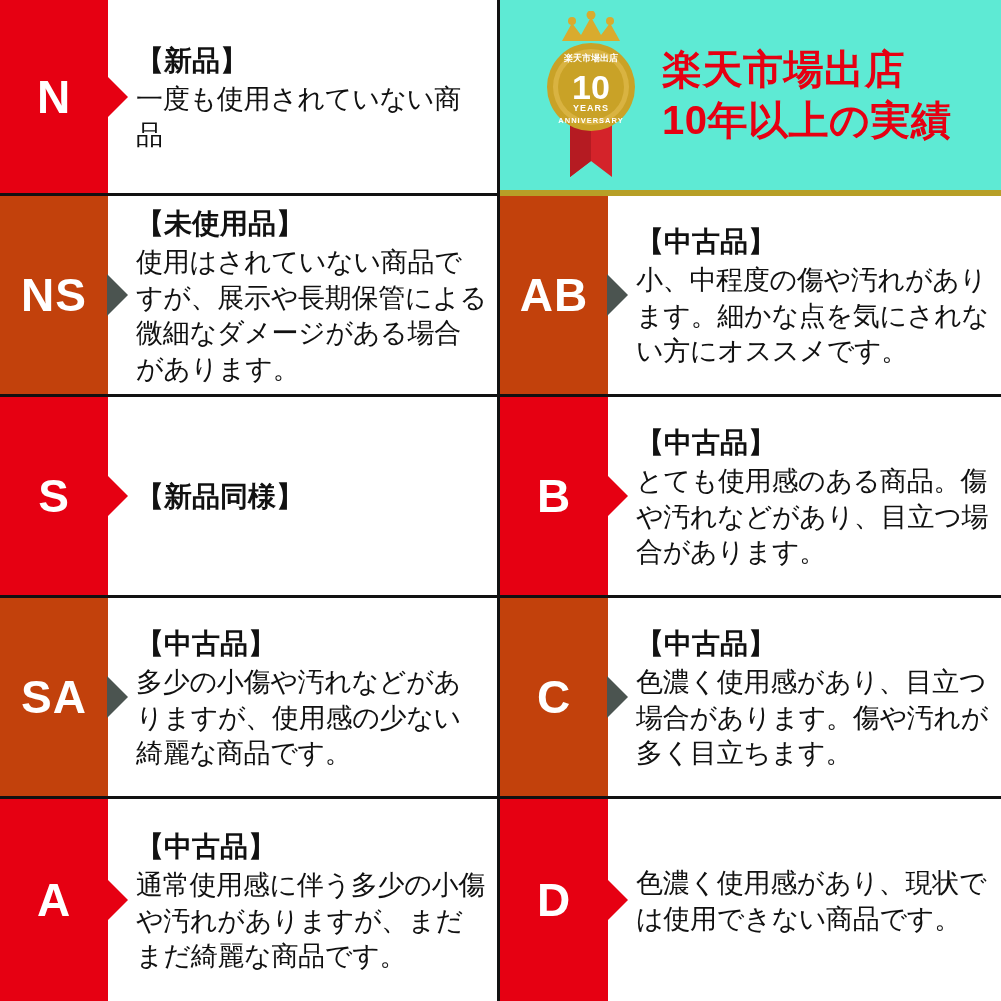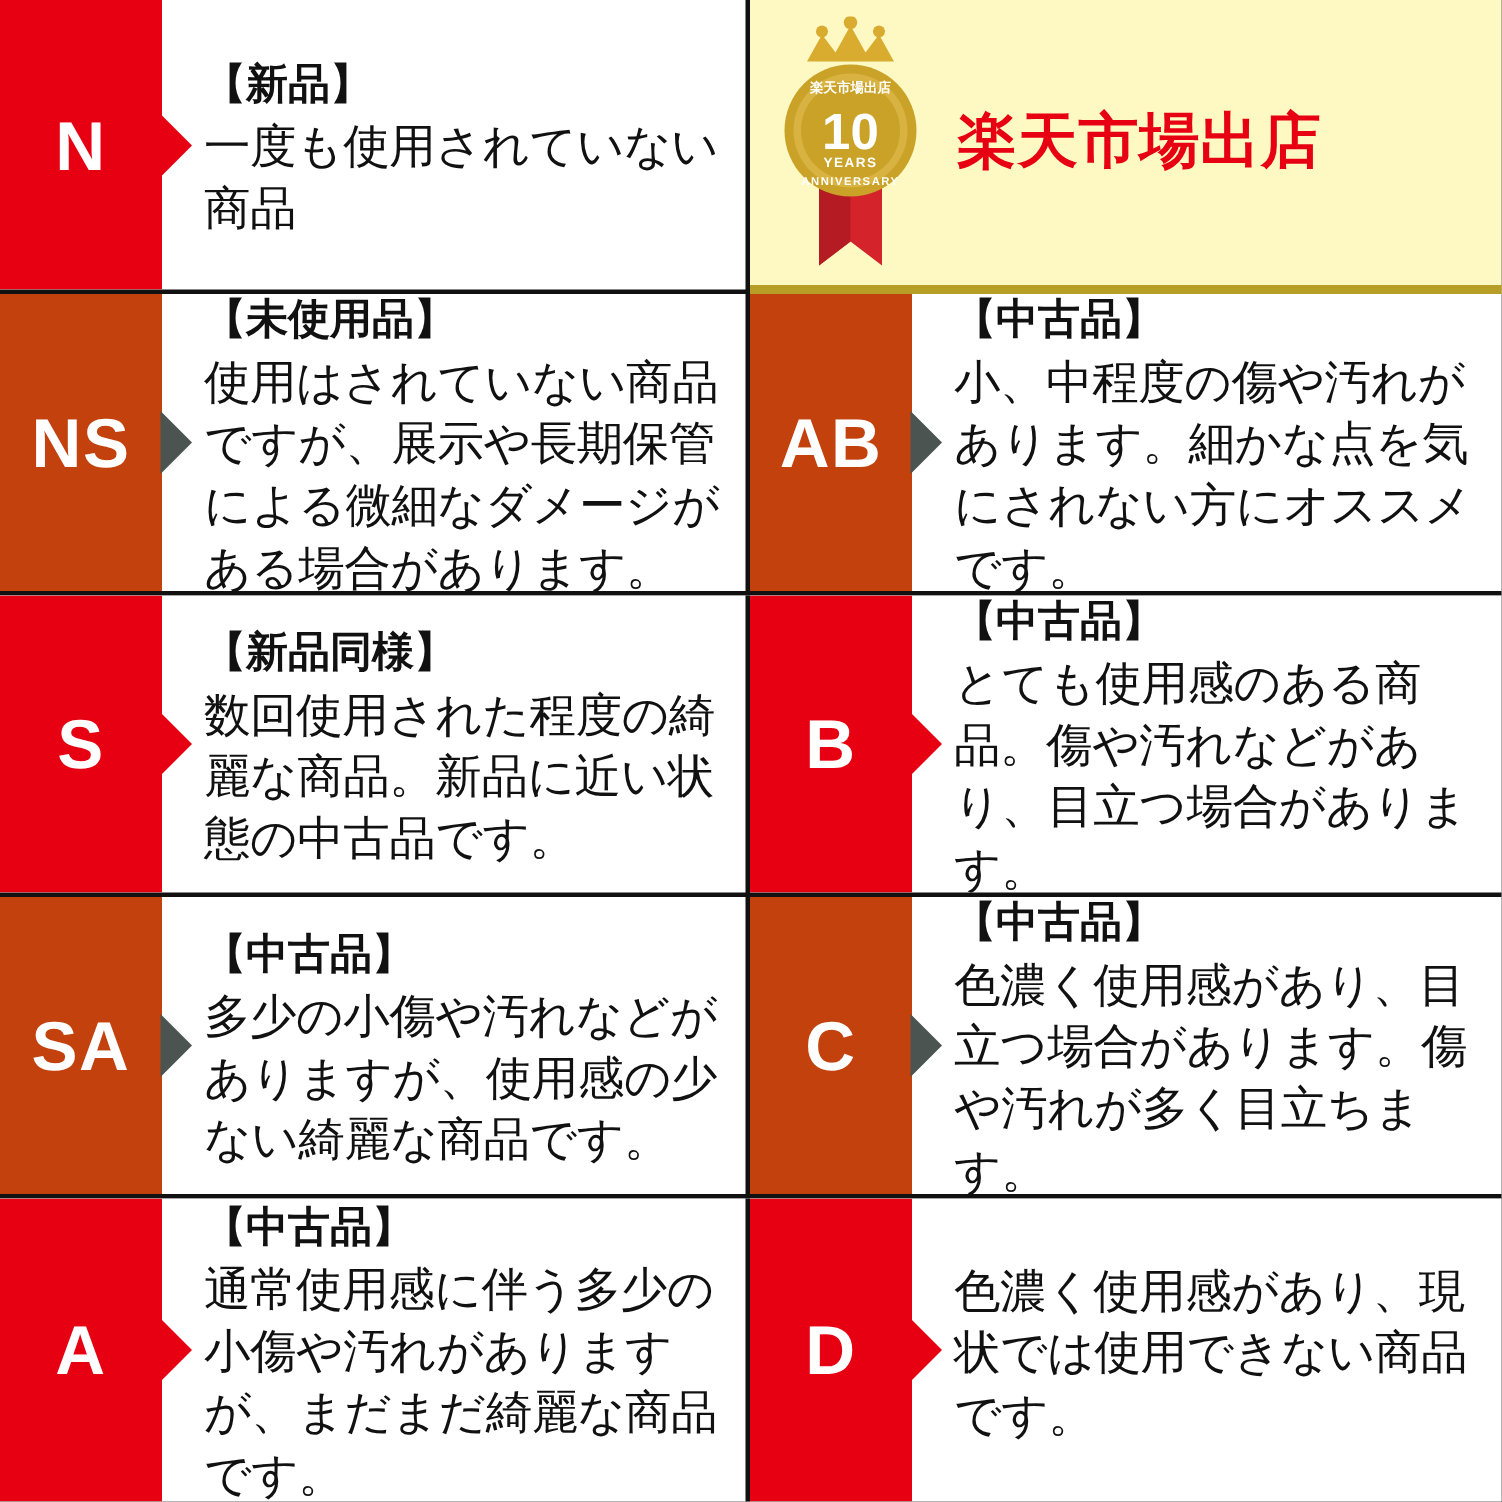--- a/index.html
+++ b/index.html
@@ -83,35 +83,35 @@
     box-sizing: border-box;
   }
   .desc-title {
     font-size: 28px;
     font-weight: bold;
     color: #111111;
     line-height: 1.32;
     margin-bottom: 2px;
   }
   .desc-body {
-    font-size: 31px;
+    font-size: 27px;
     color: #111111;
     line-height: 1.33;
     letter-spacing: -0.3px;
   }
 
   
   .promo {
     position: relative;
     display: flex;
     align-items: center;
-    background: #fef9c3;
+    background: #5eead4;
     border-bottom: 6px solid #b79f27;
     box-sizing: border-box;
-    padding: 0 6px 0 8px;
+    padding: 0 6px 0 32px;
     overflow: hidden;
   }
   .promo-badge {
     flex: 0 0 118px;
     width: 118px;
     height: 168px;
     position: relative;
     margin-right: 12px;
   }
   .promo-text {
@@ -160,20 +160,21 @@
 
         <text x="59" y="88" text-anchor="middle" font-family="'Liberation Sans', sans-serif" font-size="34" fill="#ffffff" font-weight="bold">10</text>
 
         <text x="59" y="100" text-anchor="middle" font-family="'Liberation Sans', sans-serif" font-size="9" fill="#ffffff" font-weight="bold" letter-spacing="1">YEARS</text>
 
         <text x="59" y="112" text-anchor="middle" font-family="'Liberation Sans', sans-serif" font-size="7.5" fill="#ffffff" font-weight="bold" letter-spacing="1">ANNIVERSARY</text>
       </svg>
     </div>
     <div class="promo-text">
       <div>楽天市場出店</div>
+      <div>10年以上の実績</div>
     </div>
   </div>
 
   <div class="cell col-left">
     <div class="grade-badge gray">
       <span>NS</span>
       <span class="arrow"></span>
     </div>
     <div class="desc">
       <div class="desc-title">【未使用品】</div>
@@ -192,21 +193,20 @@
     </div>
   </div>
 
   <div class="cell col-left">
     <div class="grade-badge red">
       <span>S</span>
       <span class="arrow"></span>
     </div>
     <div class="desc">
       <div class="desc-title">【新品同様】</div>
-      <div class="desc-body">数回使用された程度の綺麗な商品。新品に近い状態の中古品です。</div>
     </div>
   </div>
 
   <div class="cell col-right">
     <div class="grade-badge red">
       <span>B</span>
       <span class="arrow"></span>
     </div>
     <div class="desc">
       <div class="desc-title">【中古品】</div>

